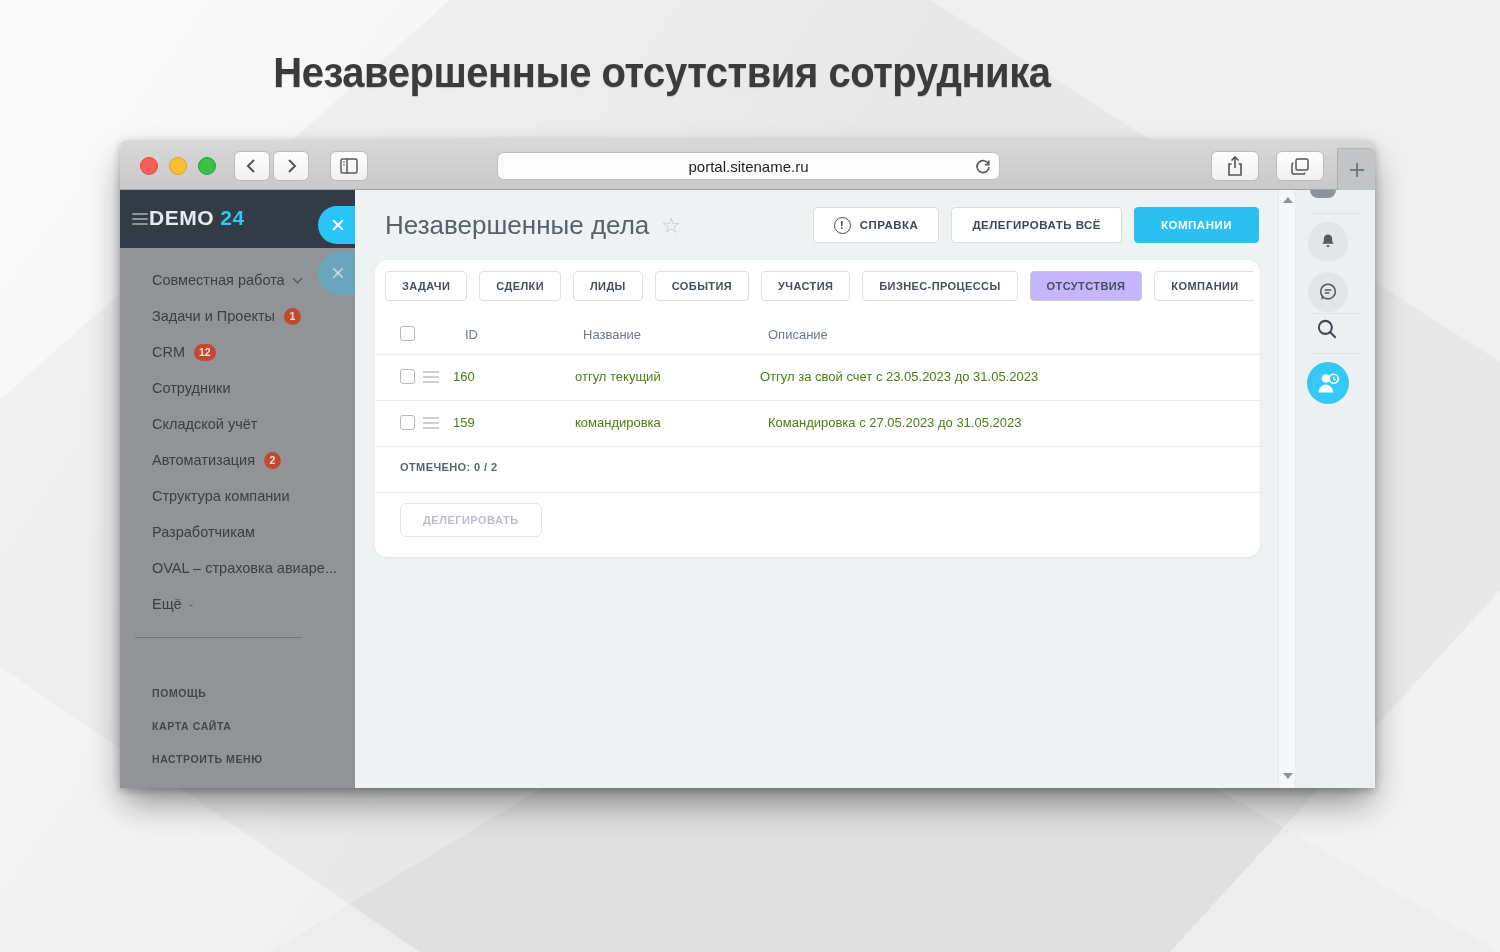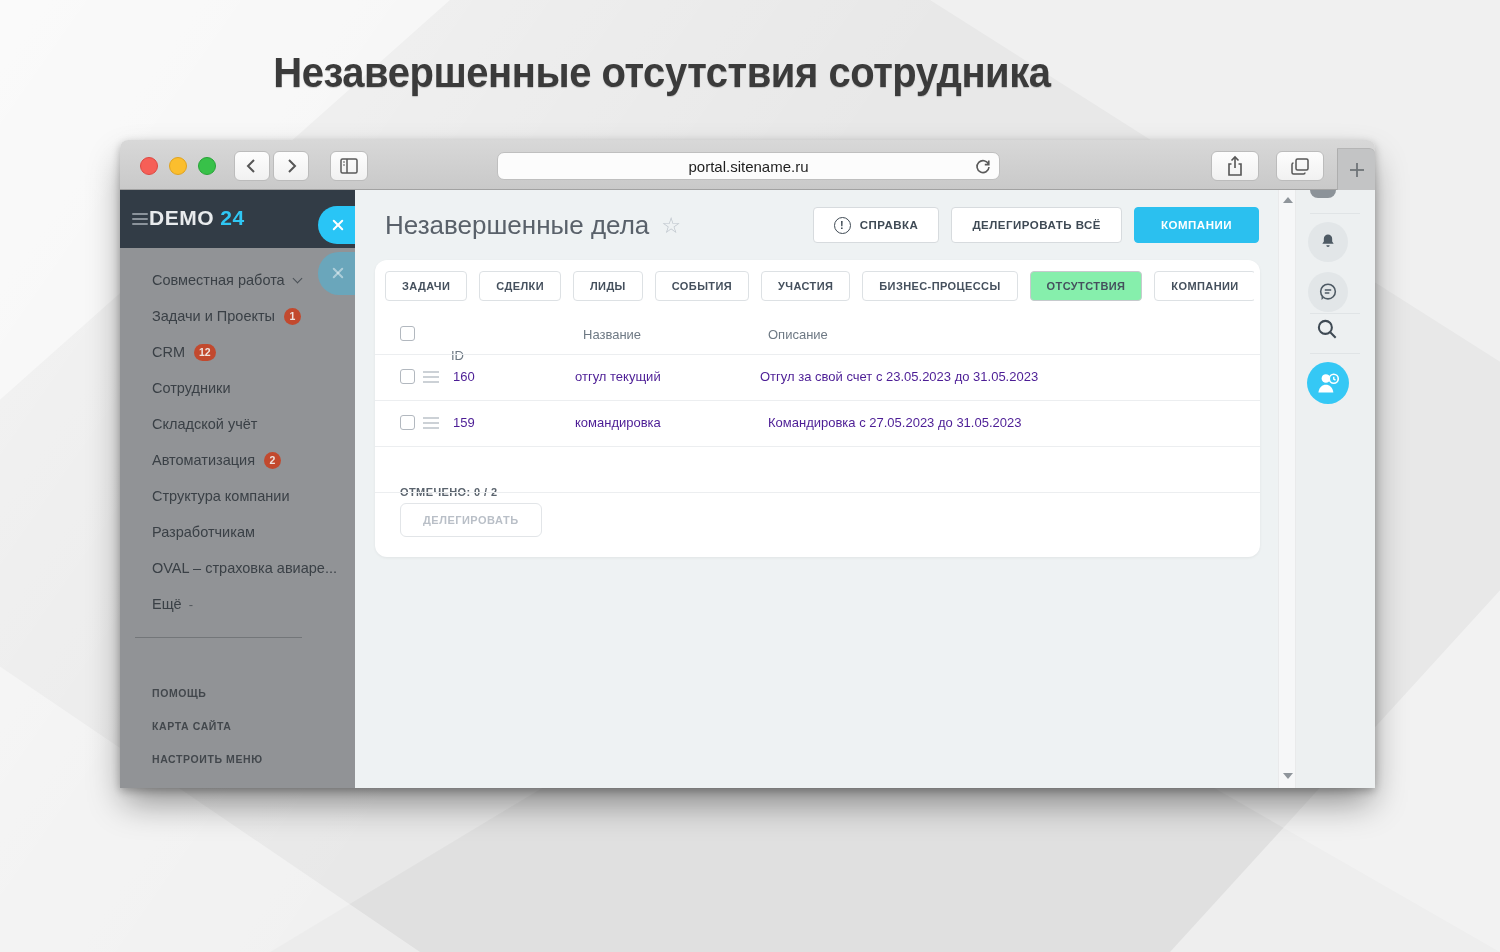--- a/index.html
+++ b/index.html
@@ -103,34 +103,34 @@
   .info-ic { width:17px; height:17px; border:1.6px solid #3f4a54; border-radius:50%;
     display:flex; align-items:center; justify-content:center; font-size:11px; font-weight:700; color:#3f4a54; }
 
   .card { position:absolute; left:20px; top:70px; width:885px; height:297px; background:#fff;
     border-radius:12px; box-shadow:0 1px 3px rgba(0,0,0,.06); }
   .tabs { position:absolute; left:10px; top:11px; right:6px; height:36px;
     display:flex; gap:12px; overflow:hidden; }
   .tab { flex:0 0 auto; height:30px; padding:0 16px; background:#fff; border:1px solid #dde1e4;
     border-radius:4px; font-size:11px; font-weight:700; letter-spacing:.4px; color:#45505d;
     display:flex; align-items:center; cursor:pointer; white-space:nowrap; }
-  .tab.active { background:#86efac; border-color:#c6cacd; }
+  .tab.active { background:#c4b5fd; border-color:#c6cacd; }
 
   .thead { position:absolute; left:0; top:55px; width:885px; height:39px; }
   .thead .lbl { position:absolute; top:12px; font-size:13px; color:#6e7984; }
   .cb { position:absolute; width:15px; height:15px; border:1px solid #b2b8bf; border-radius:3px;
     background:#fff; cursor:pointer; }
   .hline { position:absolute; left:0; width:885px; border-top:1px solid #eceef0; }
   .trow { position:absolute; left:0; width:885px; height:46px; }
-  .trow .cell { position:absolute; top:15px; font-size:13px; color:#4c1d95; white-space:nowrap; }
+  .trow .cell { position:absolute; top:15px; font-size:13px; color:#4d7c0f; white-space:nowrap; }
   .burger { position:absolute; left:48px; top:17px; width:16px; cursor:pointer; }
   .burger i { display:block; height:2px; background:#ccd1d6; margin-bottom:3px; }
 
   .tfoot-label { position:absolute; left:25px; top:201px; font-size:11px; letter-spacing:.4px;
-    font-weight:700; color:#5a636d;margin-top:25px; }
+    font-weight:700; color:#5a636d; }
   .delegate-btn { position:absolute; left:25px; top:243px; height:34px; padding:0 22px;
     background:#fff; border:1px solid #e2e5e8; border-radius:6px; font-size:11px; font-weight:700;
     letter-spacing:.5px; color:#b9bfc7; display:flex; align-items:center; cursor:default; }
 
   
   .scrollbar { position:absolute; left:1158px; top:0; width:18px; height:598px; background:#f6f7f8;
     border-left:1px solid #e9eaeb; border-right:1px solid #e9eaeb; }
   .arr { position:absolute; left:4px; width:0; height:0; border-left:5px solid transparent;
     border-right:5px solid transparent; cursor:pointer; }
   .arr.up { top:7px; border-bottom:6px solid #8f959b; }
@@ -310,21 +310,21 @@
           <div class="tab">СОБЫТИЯ</div>
           <div class="tab">УЧАСТИЯ</div>
           <div class="tab">БИЗНЕС-ПРОЦЕССЫ</div>
           <div class="tab active">ОТСУТСТВИЯ</div>
           <div class="tab">КОМПАНИИ</div>
           <div class="tab">КОНТАКТЫ</div>
         </div>
 
         <div class="thead">
           <div class="cb" style="left:25px; top:11px;"></div>
-          <div class="lbl" style="left:76px;margin-top:21px;">ID</div>
+          <div class="lbl" style="left:90px;">ID</div>
           <div class="lbl" style="left:200px;margin-left:8px;">Название</div>
           <div class="lbl" style="left:393px;">Описание</div>
         </div>
 
         <div class="hline" style="top:94px;"></div>
 
         <div class="trow" style="top:94px;">
           <div class="cb" style="left:25px; top:15px;"></div>
           <div class="burger">
               <i></i>

